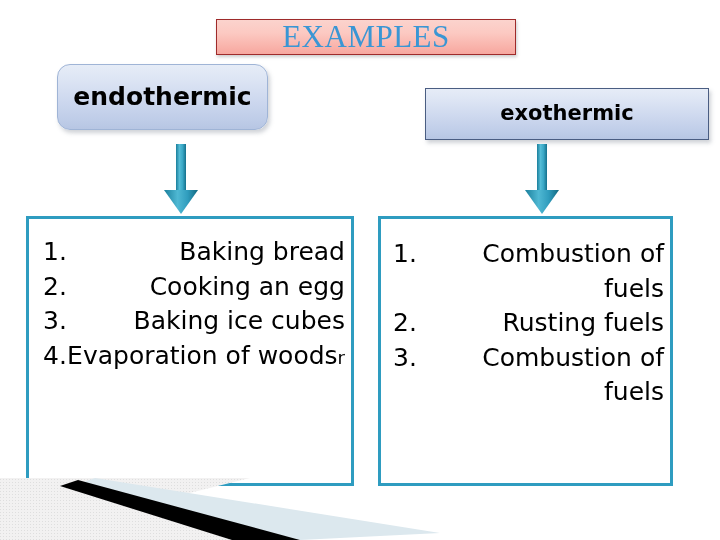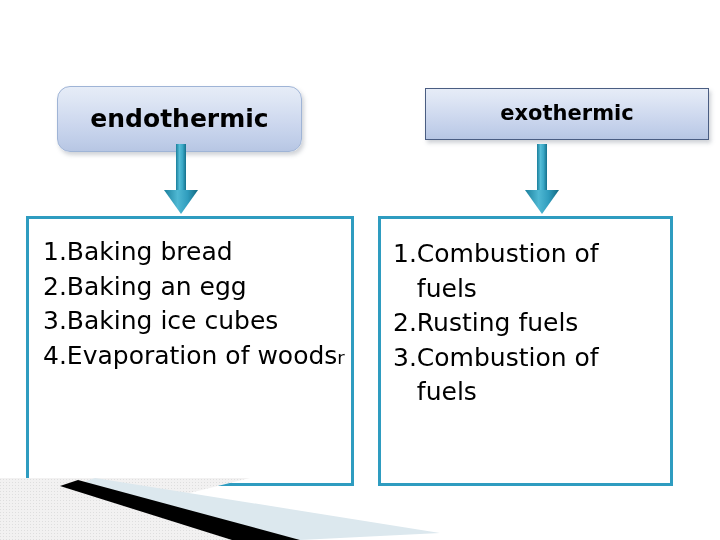--- a/index.html
+++ b/index.html
@@ -72,22 +72,22 @@
   }
   .header-label {
     font-family: "DejaVu Sans", sans-serif;
     font-weight: bold;
     color: #000000;
     line-height: 1.12;
   }
 
   #endothermic-box {
     left: 57px;
-    top: 86px;
-    width: 245px;
+    top: 64px;
+    width: 211px;
     height: 66px;
     border: 1.5px solid #9fb4d6;
     border-radius: 13px;
     box-shadow: 2px 3px 4px rgba(140, 148, 160, 0.42);
   }
   #endothermic-box .header-label {
     font-size: 25px;
     padding: 0 10px;
   }
 
@@ -154,20 +154,21 @@
   .example-list li {
     display: flex;
     align-items: flex-start;
   }
   .item-number {
     flex: 0 0 auto;
     white-space: pre;
   }
   .item-text {
     flex: 1 1 auto;
+    text-align: right;
   }
   
   #endothermic-list-box .item-text { text-indent: 0; }
 
   .shrink-tail {
     font-size: 0.72em;
   }
 
   
   #bottom-decoration {
@@ -177,20 +178,23 @@
     width: 720px;
     height: 70px;
     pointer-events: none;
   }
 </style>
 </head>
 <body>
 
 <div id="slide">
 
+  <div id="title-banner">
+    <div id="title-text">EXAMPLES</div>
+  </div>
 
   <div id="endothermic-box" class="header-box">
     <span class="header-label">endothermic</span>
   </div>
 
   <div id="exothermic-box" class="header-box">
     <span class="header-label">exothermic</span>
   </div>
 
   <svg id="arrow-left" class="down-arrow" viewBox="0 0 36 72">
@@ -232,21 +236,21 @@
   </svg>
 
   <div id="endothermic-list-box" class="content-box">
     <ul class="example-list">
       <li>
         <span class="item-number">1.</span>
         <span class="item-text">Baking bread</span>
       </li>
       <li>
         <span class="item-number">2.</span>
-        <span class="item-text">Baking an egg</span>
+        <span class="item-text">Cooking an egg</span>
       </li>
       <li>
         <span class="item-number">3.</span>
         <span class="item-text">Baking ice cubes</span>
       </li>
       <li>
         <span class="item-number">4.</span>
         <span class="item-text"><span>Evaporation of woods</span><span class="shrink-tail">r</span></span>
       </li>
     </ul>

